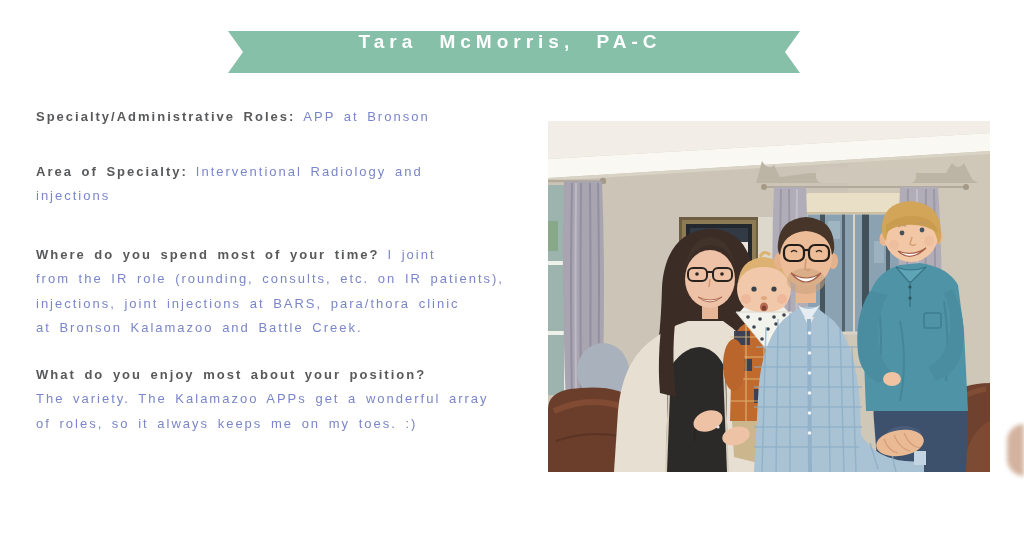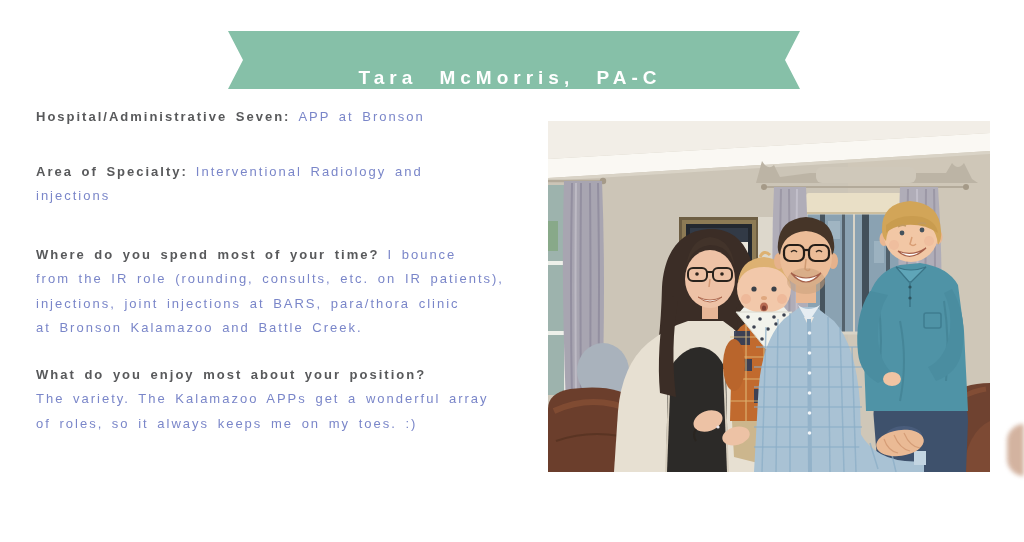--- a/index.html
+++ b/index.html
@@ -3,24 +3,24 @@
 <meta charset="utf-8">
 <title>Staff Spotlight</title>
 <style>
   html,body{margin:0;padding:0;background:#ffffff;}
   .page{
     position:relative;width:1024px;height:542px;background:#ffffff;overflow:hidden;
     font-family:"Liberation Sans",sans-serif;
   }
   
   .banner{
-    position:absolute;left:228px;top:31px;width:572px;height:58px;
+    position:absolute;left:228px;top:31px;width:572px;height:42px;
     background:#86c0a8;
     clip-path:polygon(0 0,100% 0,calc(100% - 15px) 50%,100% 100%,0 100%,15px 50%);
-    display:flex;align-items:flex-end;justify-content:center;
+    display:flex;align-items:flex-start;justify-content:center;
   }
   .banner-title{
     color:#ffffff;font-size:19px;font-weight:700;
     letter-spacing:5px;word-spacing:12px;white-space:nowrap;
     transform:translateX(-4px);
   }
   
   .qa-col{position:absolute;left:36px;top:105px;width:512px;}
   .qa{margin:0;}
   .qa-col .qa:nth-child(1){margin-bottom:30px;}
@@ -46,30 +46,30 @@
 
 <div class="page">
 
   <div class="banner">
     <span class="banner-title">Tara McMorris, PA-C</span>
   </div>
 
   <div class="qa-col">
 
     <div class="qa">
-      <div class="line"><span class="q">Hospital/Administrative Seven:</span><span class="a">APP at Bronson</span></div>
+      <div class="line"><span class="q">Specialty/Administrative Roles:</span><span class="a">APP at Bronson</span></div>
     </div>
 
     <div class="qa">
       <div class="line"><span class="q">Area of Specialty:</span><span class="a">Interventional Radiology and</span></div>
       <div class="line"><span class="a">injections</span></div>
     </div>
 
     <div class="qa">
-      <div class="line"><span class="q">Where do you spend most of your time?</span><span class="a">I bounce</span></div>
+      <div class="line"><span class="q">Where do you spend most of your time?</span><span class="a">I joint</span></div>
       <div class="line"><span class="a">from the IR role (rounding, consults, etc. on IR patients),</span></div>
       <div class="line"><span class="a">injections, joint injections at BARS, para/thora clinic</span></div>
       <div class="line"><span class="a">at Bronson Kalamazoo and Battle Creek.</span></div>
     </div>
 
 
     <div class="qa">
       <div class="line"><span class="q">What do you enjoy most about your position?</span></div>
       <div class="line"><span class="a">The variety. The Kalamazoo APPs get a wonderful array</span></div>
       <div class="line"><span class="a">of roles, so it always keeps me on my toes. :)</span></div>

